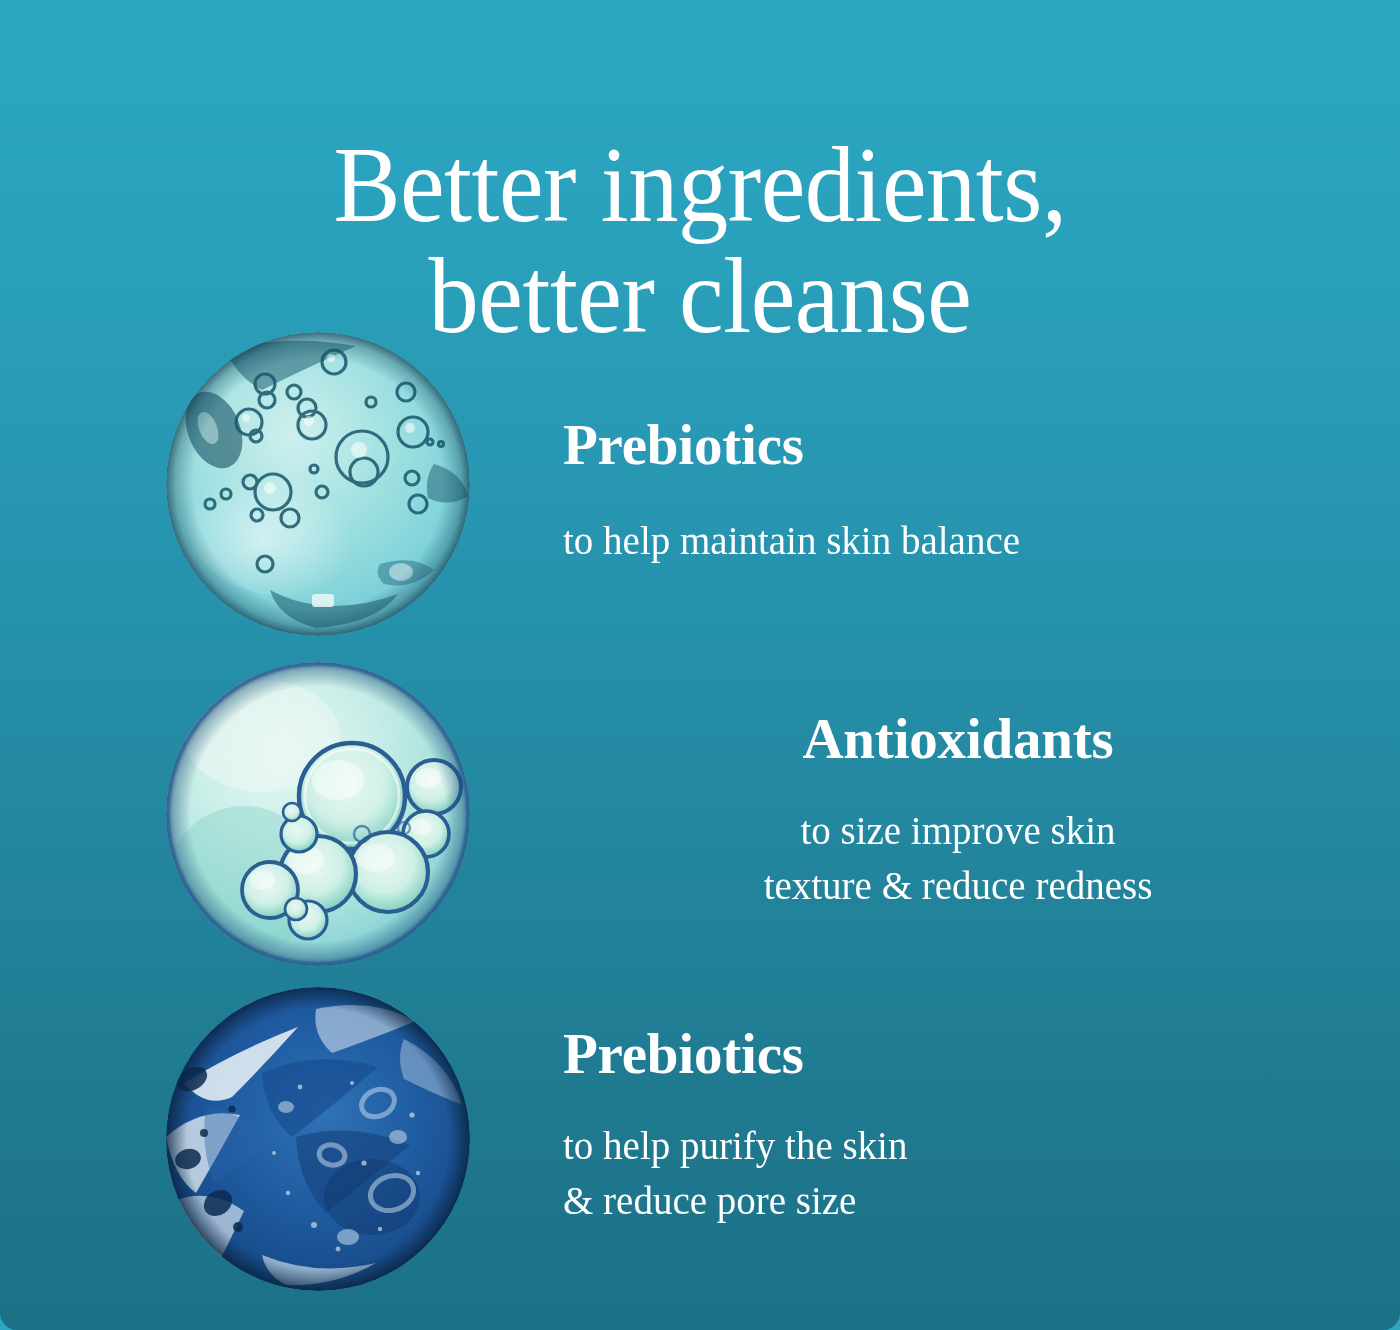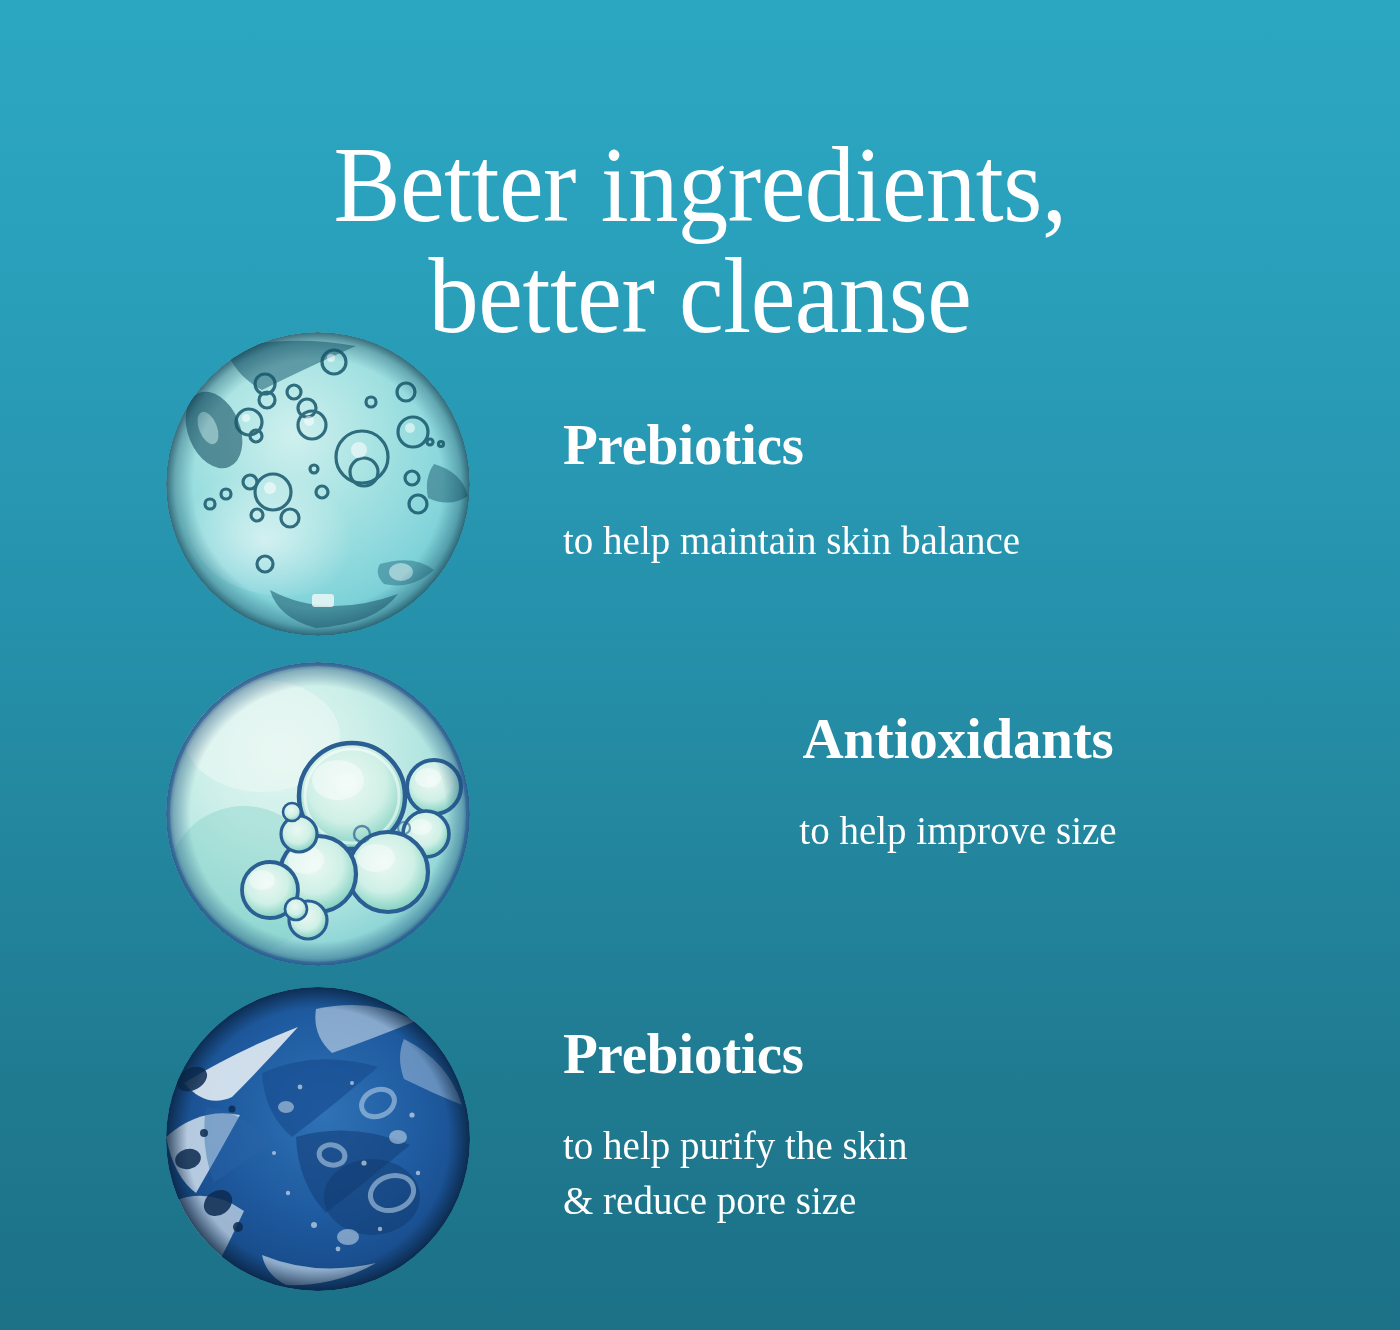--- a/index.html
+++ b/index.html
@@ -20,20 +20,21 @@
     width: 1400px;
     height: 1330px;
     background: linear-gradient(180deg,
         #2CA7C2 0%,
         #2AA1BC 18%,
         #2795B0 40%,
         #23879F 62%,
         #1F7A90 82%,
         #1C7187 100%);
     overflow: hidden;
+    border-radius: 17px;
   }
 
   
   .headline {
     position: absolute;
     top: 58px;
     left: 0;
     width: 1400px;
     text-align: center;
     color: #FFFFFF;
@@ -265,21 +266,22 @@
             <circle cx="238" cy="166" r="6" fill="none" stroke="#2B5E93" stroke-width="2.2" opacity="0.6"></circle>
 
             <circle cx="152" cy="152" r="152" fill="url(#p2rim)"></circle>
             <circle cx="152" cy="152" r="150" fill="none" stroke="#2457A0" stroke-width="4" opacity="0.45"></circle>
           </g>
         </svg>
       </div>
       <div class="copy">
         <p class="ing-title">Antioxidants</p>
         <p class="ing-desc">
-          <span>to help improve size</span>
+          <span>to size improve skin</span>
+          <span>texture &amp; reduce redness</span>
         </p>
       </div>
     </div>
 
     <div class="row row-blueberries">
       <div class="swatch">
         <svg viewBox="0 0 304 304" xmlns="http://www.w3.org/2000/svg">
           <defs>
             <radialGradient id="p3base" cx="52%" cy="42%" r="72%">
               <stop offset="0%" stop-color="#2F72B5"></stop>

